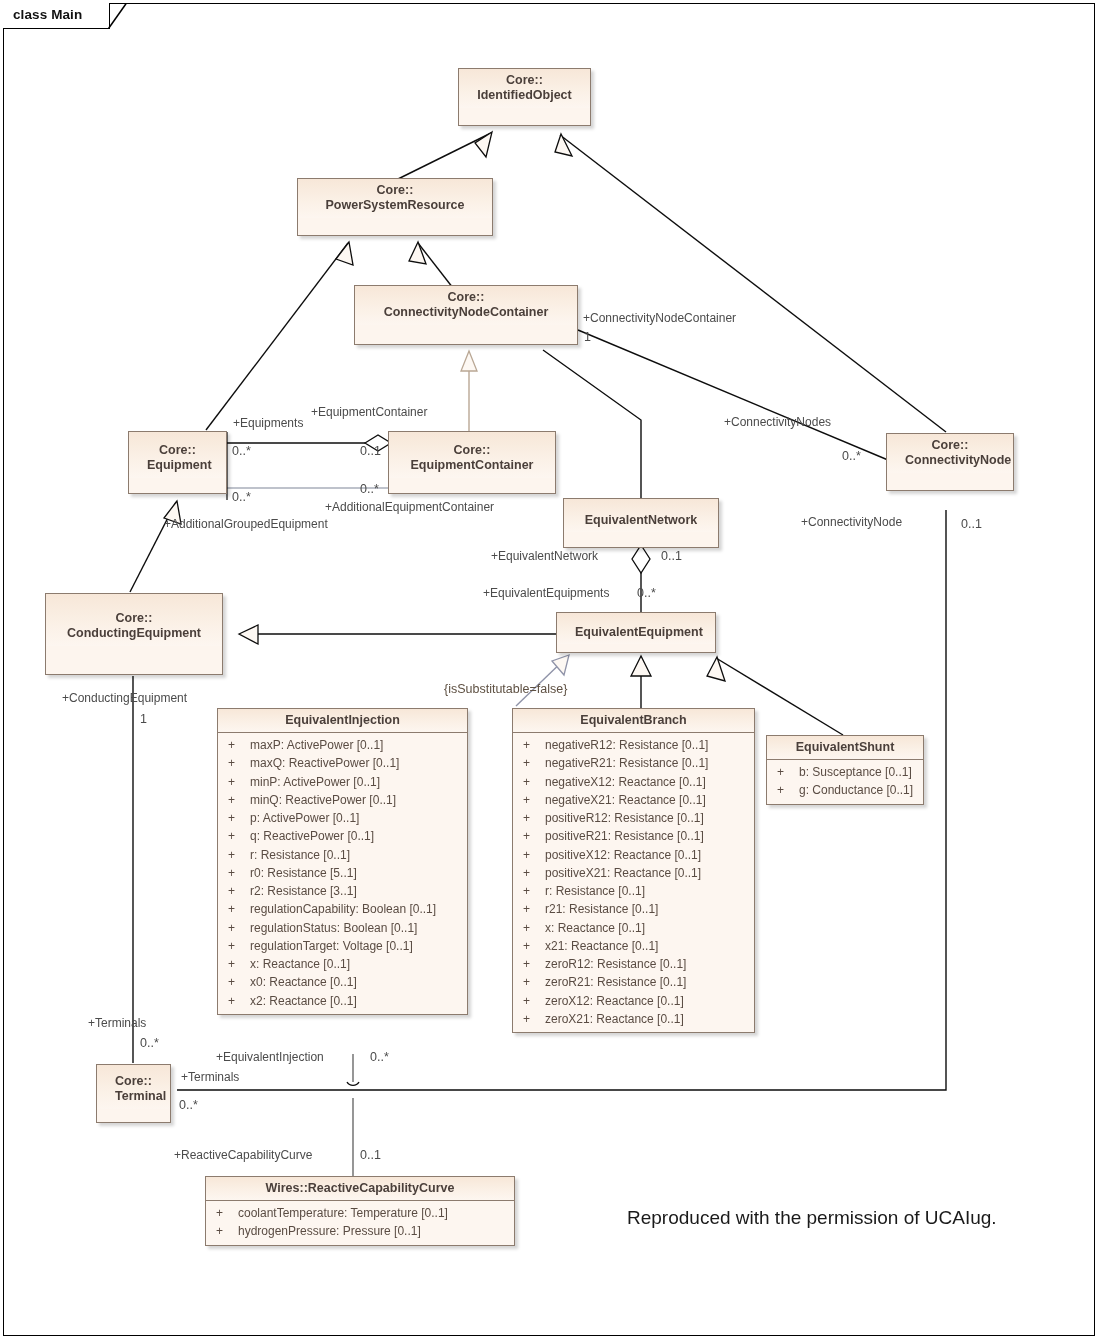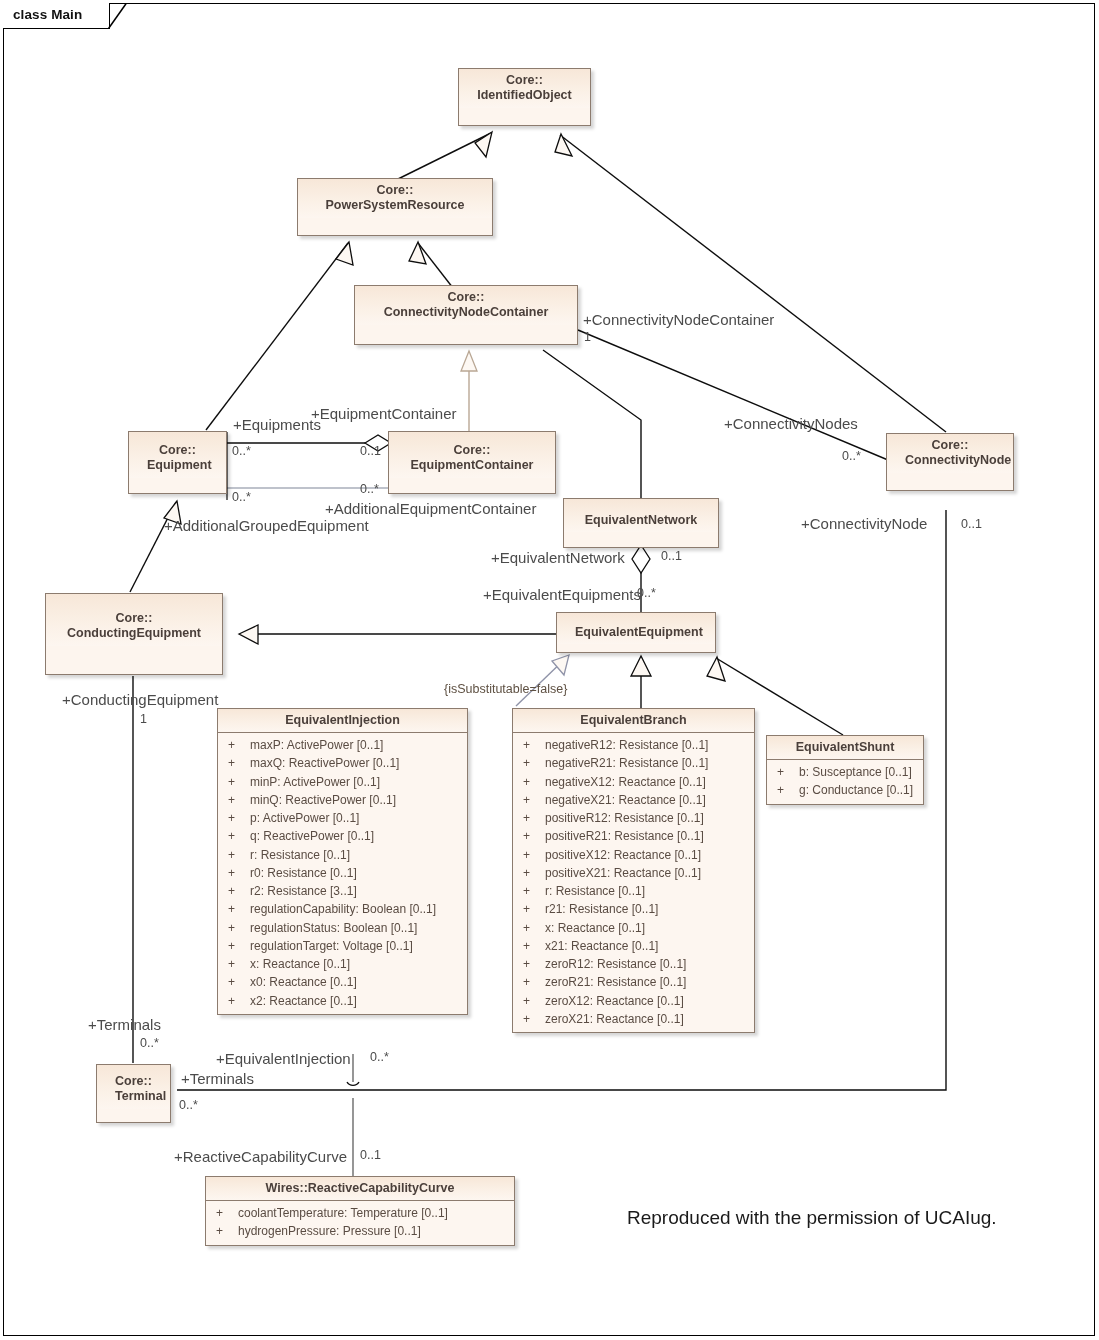--- a/index.html
+++ b/index.html
@@ -24,21 +24,21 @@
             background:linear-gradient(180deg,#f7e7d8 0%, #fbf1e7 60%, #fdf6f0 100%);}
   .cls.withattrs .hdr{border-bottom:1px solid #8c7b6e;}
   .cls .hdr .ns{font-weight:bold;color:#4a3f3a;}
   .cls .attrs{padding:3px 0 4px 0;background:#fdf6f0;}
   .attr{display:flex;font-size:12px;color:#5a4c43;line-height:1.52;padding:0 6px;white-space:nowrap;}
   .attr .vis{width:22px;flex:0 0 22px;text-align:left;padding-left:4px;}
   .attr .sig{flex:1 1 auto;}
   .diag{position:absolute;top:0;left:0;overflow:visible;pointer-events:none;}
 
   
-  .lbl{position:absolute;font-size:15px;color:#4b4b4b;white-space:nowrap;}
+  .lbl{position:absolute;font-size:12px;color:#4b4b4b;white-space:nowrap;}
   .mult{position:absolute;font-size:12.5px;color:#4b4b4b;white-space:nowrap;}
   .note{position:absolute;font-size:12.5px;color:#5e5042;white-space:nowrap;}
   .credit{position:absolute;font-size:19px;color:#1a1a1a;white-space:nowrap;}
 </style>
 </head>
 <body>
 
 <div id="canvas">
 
   <div class="frame"></div>
@@ -219,21 +219,21 @@
         <div class="attr">
           <span class="vis">+</span>
           <span class="sig">q: ReactivePower [0..1]</span>
         </div>
         <div class="attr">
           <span class="vis">+</span>
           <span class="sig">r: Resistance [0..1]</span>
         </div>
         <div class="attr">
           <span class="vis">+</span>
-          <span class="sig">r0: Resistance [0..1]</span>
+          <span class="sig">r0: Resistance [5..1]</span>
         </div>
         <div class="attr">
           <span class="vis">+</span>
           <span class="sig">r2: Resistance [3..1]</span>
         </div>
         <div class="attr">
           <span class="vis">+</span>
           <span class="sig">regulationCapability: Boolean [0..1]</span>
         </div>
         <div class="attr">

